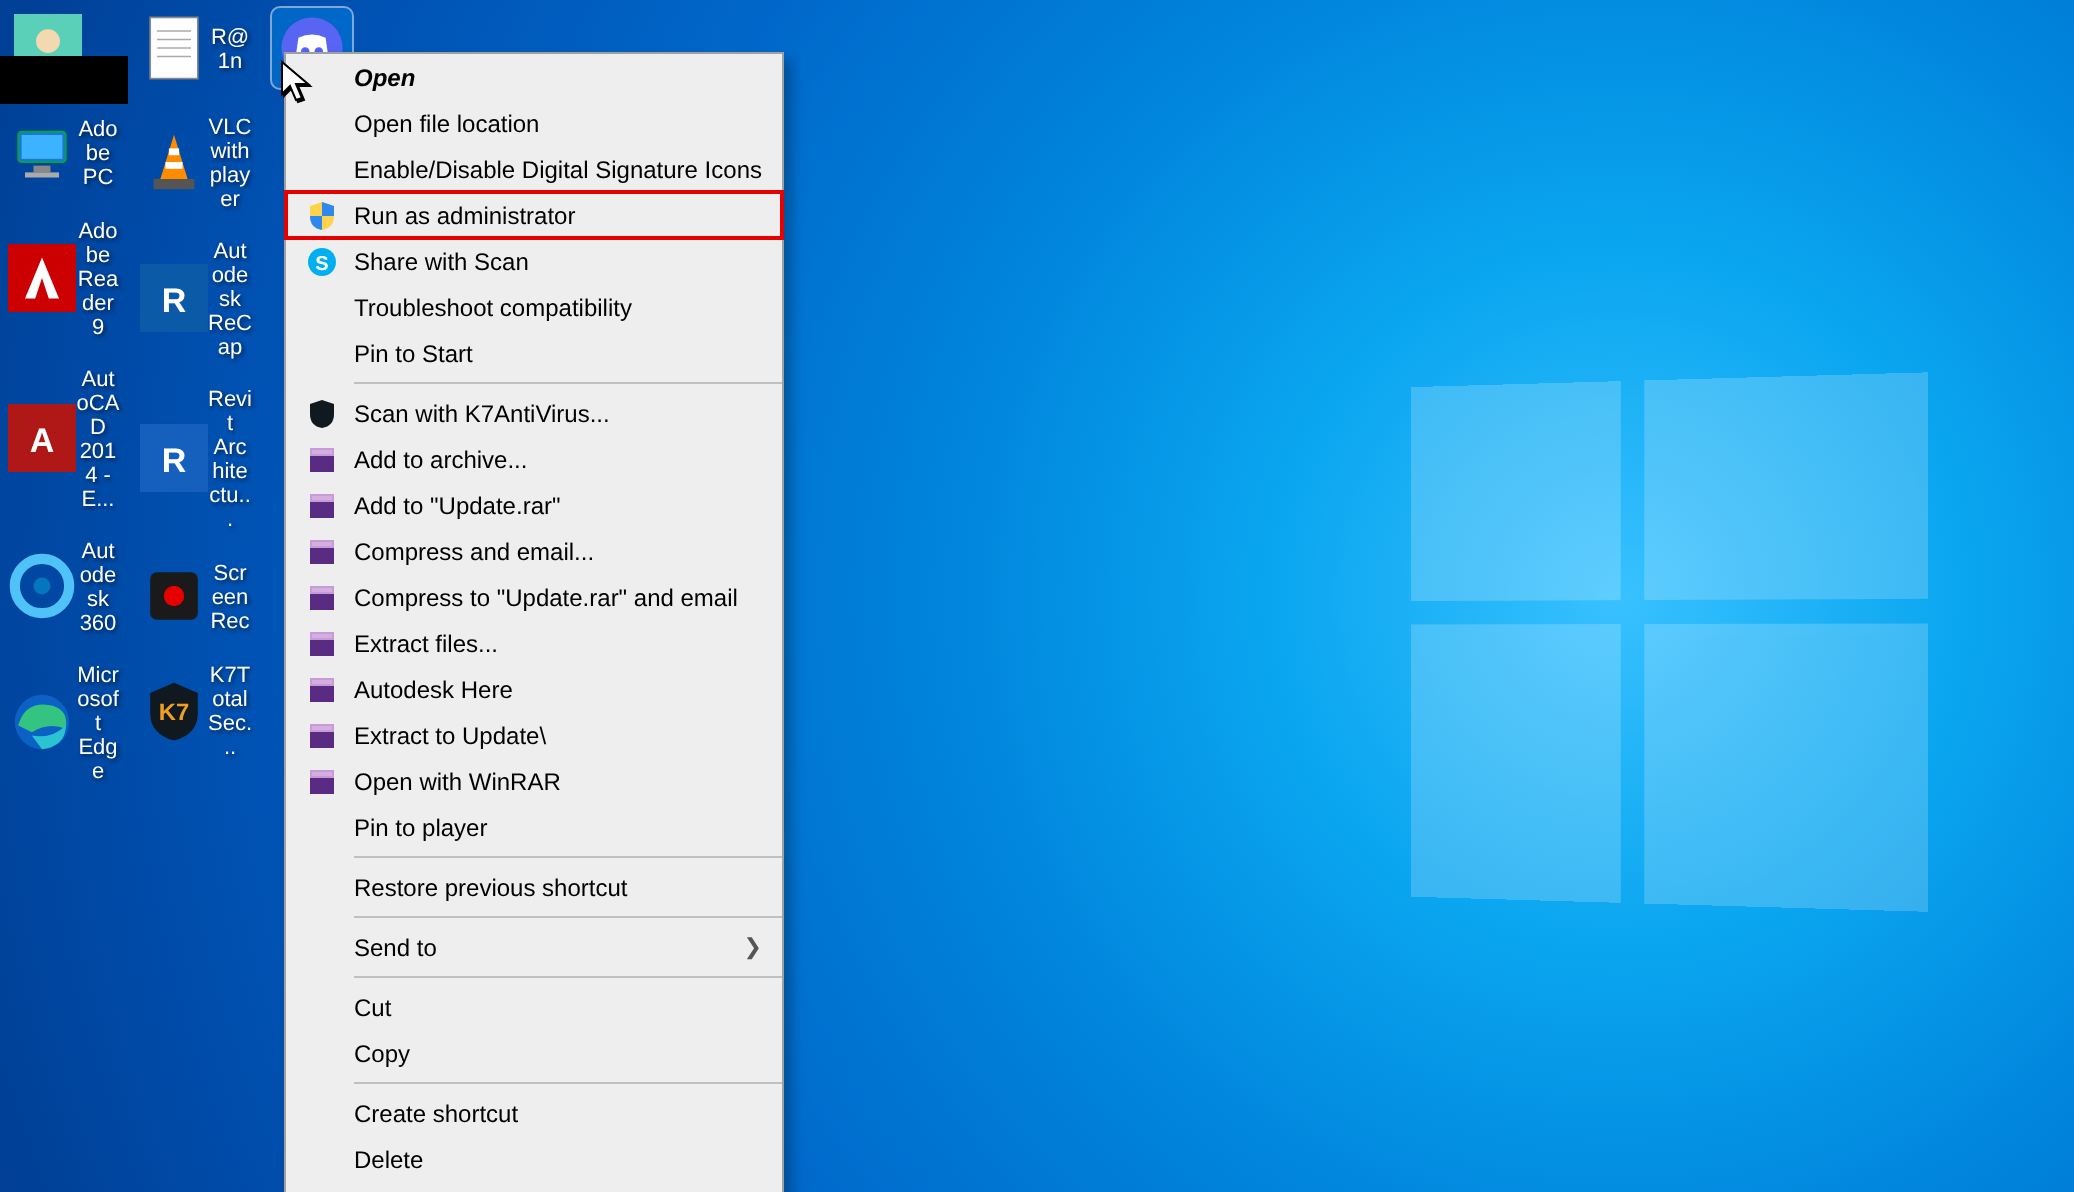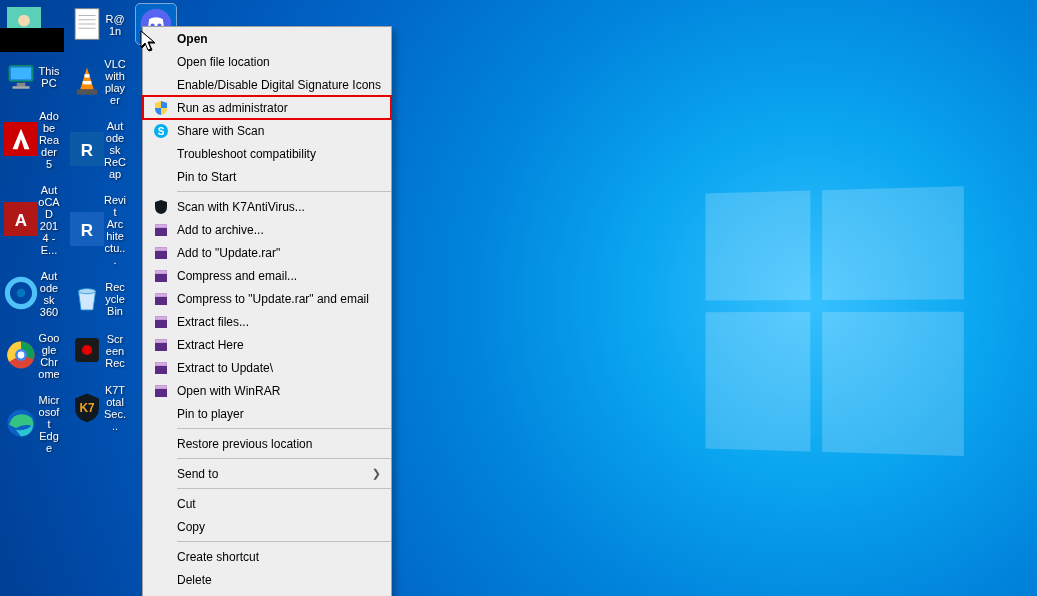--- a/index.html
+++ b/index.html
@@ -22,21 +22,21 @@
   
   .winlogo { position: absolute; left: 700px; top: 190px; width: 260px; height: 260px; display: grid; grid-template-columns: 110px 140px; grid-template-rows: 110px 140px; gap: 12px; transform: perspective(800px) rotateY(-10deg); opacity: .55; }
   .winlogo div { background: rgba(255,255,255,.35); }
   
   .ctx {
     position: absolute; left: 142px; top: 26px;
     width: 250px; background: #eeeeee; color: #000;
     border: 1px solid #a0a0a0; box-shadow: 4px 4px 6px rgba(0,0,0,.25);
   }
   .ctx .item { display: flex; align-items: center; height: 23px; padding: 0 10px 0 8px; white-space: nowrap; cursor: default; }
-  .ctx .item.default .txt { font-weight: 700; }
+  .ctx .item.default .txt { font-weight: 700; font-style: italic; }
   .ctx .item .icn { width: 20px; height: 18px; display: flex; align-items: center; justify-content: center; margin-right: 6px; }
   .ctx .item .txt { flex: 1; font-size: 12px; }
   .ctx .item .arrow { width: 12px; text-align: right; color: #555; font-size: 11px; }
   .ctx .sep { height: 1px; margin: 3px 0 3px 34px; background: #c0c0c0; }
   .ctx .item.highlight { outline: 2px solid #e60000; outline-offset: -1px; }
   .cursor { position: absolute; left: 140px; top: 30px; width: 16px; height: 22px; }
   .cursor svg { filter: drop-shadow(1px 1px 0 #000); }
 </style>
 </head>
 <body>
@@ -64,60 +64,48 @@
         </div>
         <div class="dicon">
           <div class="glyph">
             <svg viewBox="0 0 40 40">
               <rect x="6" y="8" width="28" height="18" rx="2" fill="#1b77d1" stroke="#0a3"></rect>
               <rect x="8" y="10" width="24" height="14" fill="#3bb3ff"></rect>
               <rect x="15" y="28" width="10" height="4" fill="#888"></rect>
               <rect x="10" y="32" width="20" height="3" fill="#aaa"></rect>
             </svg>
           </div>
-          <div class="lbl">This PC</div>
+          <div class="lbl">Adobe PC</div>
         </div>
         <div class="dicon">
           <div class="glyph">
             <svg viewBox="0 0 40 40">
               <rect width="40" height="40" fill="#c00"></rect>
               <path d="M10 32 L20 8 L30 32 L24 32 L20 20 L16 32 Z" fill="#fff"></path>
             </svg>
           </div>
-          <div class="lbl">Adobe Reader 5</div>
+          <div class="lbl">Adobe Reader 9</div>
         </div>
         <div class="dicon">
           <div class="glyph">
             <svg viewBox="0 0 40 40">
               <rect width="40" height="40" fill="#b01818"></rect>
               <text x="20" y="28" font-size="20" text-anchor="middle" fill="#fff" font-weight="bold">A</text>
             </svg>
           </div>
           <div class="lbl">AutoCAD 2014 - E...</div>
         </div>
         <div class="dicon">
           <div class="glyph">
             <svg viewBox="0 0 40 40">
               <circle cx="20" cy="20" r="16" fill="none" stroke="#4fc3f7" stroke-width="6"></circle>
               <circle cx="20" cy="20" r="5" fill="#0277bd"></circle>
             </svg>
           </div>
           <div class="lbl">Autodesk 360</div>
-        </div>
-        <div class="dicon">
-          <div class="glyph">
-            <svg viewBox="0 0 40 40">
-              <circle cx="20" cy="20" r="16" fill="#db4437"></circle>
-              <path d="M20 4 A16 16 0 0 1 35 25 L20 20 Z" fill="#0f9d58"></path>
-              <path d="M6 28 A16 16 0 0 1 20 4 L20 20 Z" fill="#ffcd40"></path>
-              <circle cx="20" cy="20" r="7" fill="#4285f4"></circle>
-              <circle cx="20" cy="20" r="4" fill="#fff"></circle>
-            </svg>
-          </div>
-          <div class="lbl">Google Chrome</div>
         </div>
         <div class="dicon">
           <div class="glyph">
             <svg viewBox="0 0 40 40">
               <circle cx="20" cy="20" r="16" fill="#0b61c4"></circle>
               <path d="M6 22 Q10 8 24 10 Q36 12 34 24 Q24 20 14 26 Z" fill="#33c481"></path>
               <path d="M20 36 Q34 34 34 22 Q26 30 14 28 Z" fill="#2bc3d2"></path>
             </svg>
           </div>
           <div class="lbl">Microsoft Edge</div>
@@ -161,29 +149,20 @@
             <svg viewBox="0 0 40 40">
               <rect width="40" height="40" fill="#1560bd"></rect>
               <text x="20" y="28" font-size="20" text-anchor="middle" fill="#fff" font-weight="bold">R</text>
             </svg>
           </div>
           <div class="lbl">Revit Architectu...</div>
         </div>
         <div class="dicon">
           <div class="glyph">
             <svg viewBox="0 0 40 40">
-              <path d="M10 12 L30 12 L27 34 L13 34 Z" fill="#cfe8ff" stroke="#2e9bd6"></path>
-              <ellipse cx="20" cy="12" rx="10" ry="3" fill="#b0d8f5" stroke="#2e9bd6"></ellipse>
-            </svg>
-          </div>
-          <div class="lbl">Recycle Bin</div>
-        </div>
-        <div class="dicon">
-          <div class="glyph">
-            <svg viewBox="0 0 40 40">
               <rect x="6" y="6" width="28" height="28" rx="4" fill="#1a1a1a"></rect>
               <circle cx="20" cy="20" r="6" fill="#e60000"></circle>
             </svg>
           </div>
           <div class="lbl">ScreenRec</div>
         </div>
         <div class="dicon">
           <div class="glyph">
             <svg viewBox="0 0 40 40">
               <path d="M20 4 L34 10 L34 22 Q34 34 20 38 Q6 34 6 22 L6 10 Z" fill="#101820"></path>
@@ -309,21 +288,21 @@
         <span class="txt">Extract files...</span>
       </div>
       <div class="item">
         <span class="icn">
           <svg width="16" height="16" viewBox="0 0 16 16">
             <rect x="2" y="2" width="12" height="12" fill="#5a2b82"></rect>
             <rect x="2" y="2" width="12" height="4" fill="#c79bd8"></rect>
             <rect x="3" y="3" width="10" height="2" fill="#fff3"></rect>
           </svg>
         </span>
-        <span class="txt">Extract Here</span>
+        <span class="txt">Autodesk Here</span>
       </div>
       <div class="item">
         <span class="icn">
           <svg width="16" height="16" viewBox="0 0 16 16">
             <rect x="2" y="2" width="12" height="12" fill="#5a2b82"></rect>
             <rect x="2" y="2" width="12" height="4" fill="#c79bd8"></rect>
             <rect x="3" y="3" width="10" height="2" fill="#fff3"></rect>
           </svg>
         </span>
         <span class="txt">Extract to Update\</span>
@@ -338,21 +317,21 @@
         </span>
         <span class="txt">Open with WinRAR</span>
       </div>
       <div class="item">
         <span class="icn"></span>
         <span class="txt">Pin to player</span>
       </div>
       <div class="sep"></div>
       <div class="item">
         <span class="icn"></span>
-        <span class="txt">Restore previous location</span>
+        <span class="txt">Restore previous shortcut</span>
       </div>
       <div class="sep"></div>
       <div class="item">
         <span class="icn"></span>
         <span class="txt">Send to</span>
         <span class="arrow">❯</span>
       </div>
       <div class="sep"></div>
       <div class="item">
         <span class="icn"></span>

